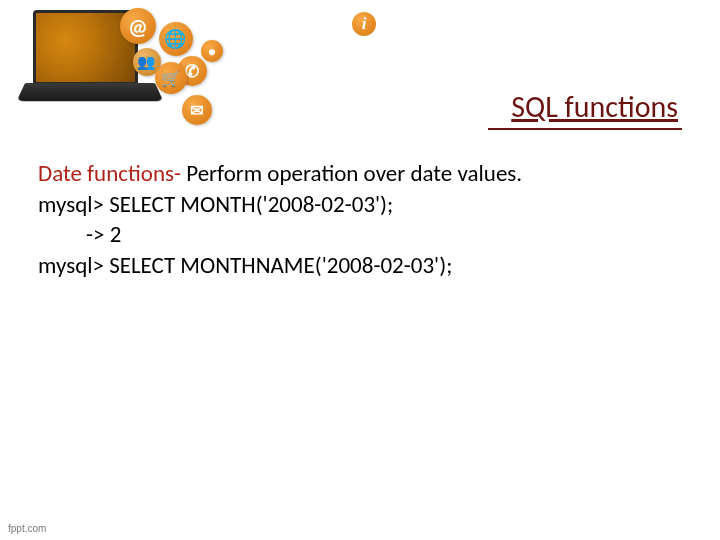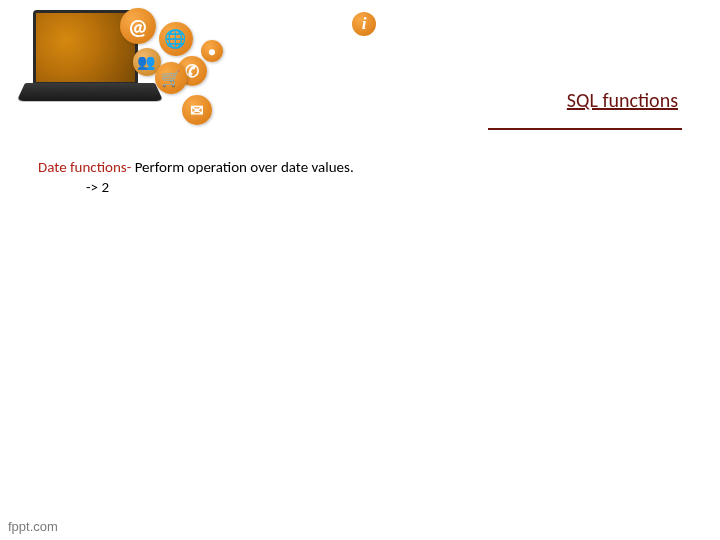--- a/index.html
+++ b/index.html
@@ -84,53 +84,53 @@
     font-weight: bold;
     text-align: center;
     line-height: 24px;
     font-size: 17px;
   }
 
   .title {
     position: absolute;
     top: 88px;
     right: 42px;
-    font-size: 20px;
+    font-size: 30px;
     color: #6a1410;
     text-decoration: underline;
     font-weight: 400;
     font-family: Calibri, Arial, sans-serif;
   }
   .title-underline {
     position: absolute;
     top: 128px;
     left: 488px;
     width: 194px;
     height: 1.5px;
     background: #6a1410;
   }
 
   .content {
     position: absolute;
     top: 158px;
     left: 38px;
     right: 38px;
-    font-size: 15px;
+    font-size: 23px;
     line-height: 1.33;
     color: #000;
   }
   .content p { margin: 0; }
   .red { color: #b02318; }
   .indent { padding-left: 48px; }
 
   .footer {
     position: absolute;
     bottom: 6px;
     left: 8px;
-    font-size: 13px;
+    font-size: 10px;
     color: #7a7a7a;
     font-family: Arial, sans-serif;
   }
 </style>
 </head>
 <body>
 
 <div class="header-image">
   <div class="laptop">
     <div class="laptop-screen">
@@ -149,16 +149,18 @@
 
 <div class="info-icon">i</div>
 
 <div class="title">SQL functions</div>
 <div class="title-underline"></div>
 
 <div class="content">
   <p>
     <span class="red">Date functions-</span><span> Perform operation over date values.</span>
   </p>
+  <p>mysql&gt; SELECT MONTH('2008-02-03');</p>
   <p class="indent">-&gt; 2</p>
+  <p>mysql&gt; SELECT MONTHNAME('2008-02-03');</p>
 </div>
 
 <div class="footer">fppt.com</div>
 
 </body></html>

